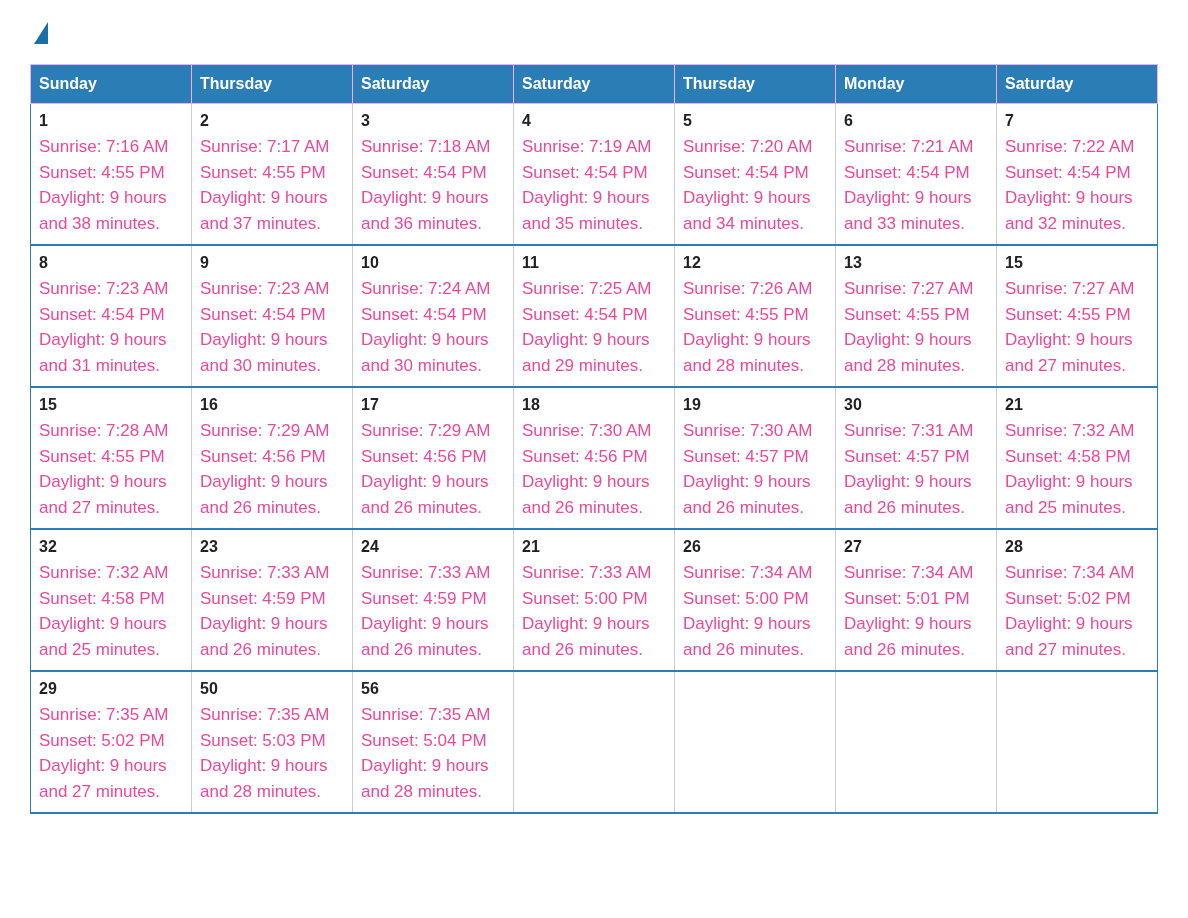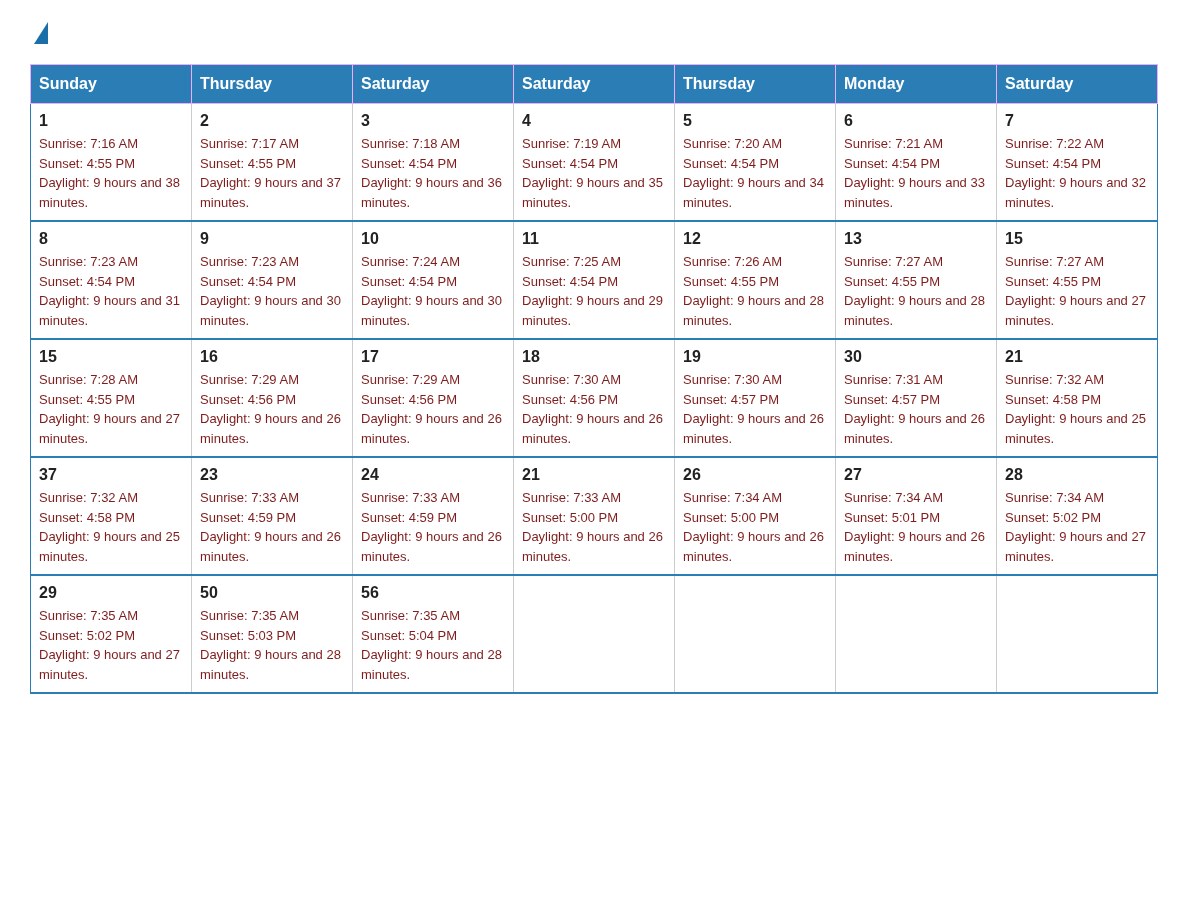--- a/index.html
+++ b/index.html
@@ -90,23 +90,23 @@
     }
     tbody td:last-child {
       border-right: 1px solid #2a7db5;
     }
     .day-num {
       font-size: 16px;
       font-weight: bold;
       margin-bottom: 4px;
     }
     .day-info {
-      font-size: 13px;
+      font-size: 17px;
       line-height: 1.5;
-      color: #7f1d1d;
+      color: #ec4899;
     }
     .empty-cell {
       background: #fff;
     }
   </style>
 </head>
 <body>
 
 <div class="header">
   <div class="logo">
@@ -304,21 +304,21 @@
           <div class="day-num">21</div>
           <div class="day-info">
             Sunrise: 7:32 AM<br>
             Sunset: 4:58 PM<br>
             Daylight: 9 hours and 25 minutes.
           </div>
         </td>
       </tr>
       <tr>
         <td>
-          <div class="day-num">37</div>
+          <div class="day-num">32</div>
           <div class="day-info">
             Sunrise: 7:32 AM<br>
             Sunset: 4:58 PM<br>
             Daylight: 9 hours and 25 minutes.
           </div>
         </td>
         <td>
           <div class="day-num">23</div>
           <div class="day-info">
             Sunrise: 7:33 AM<br>

